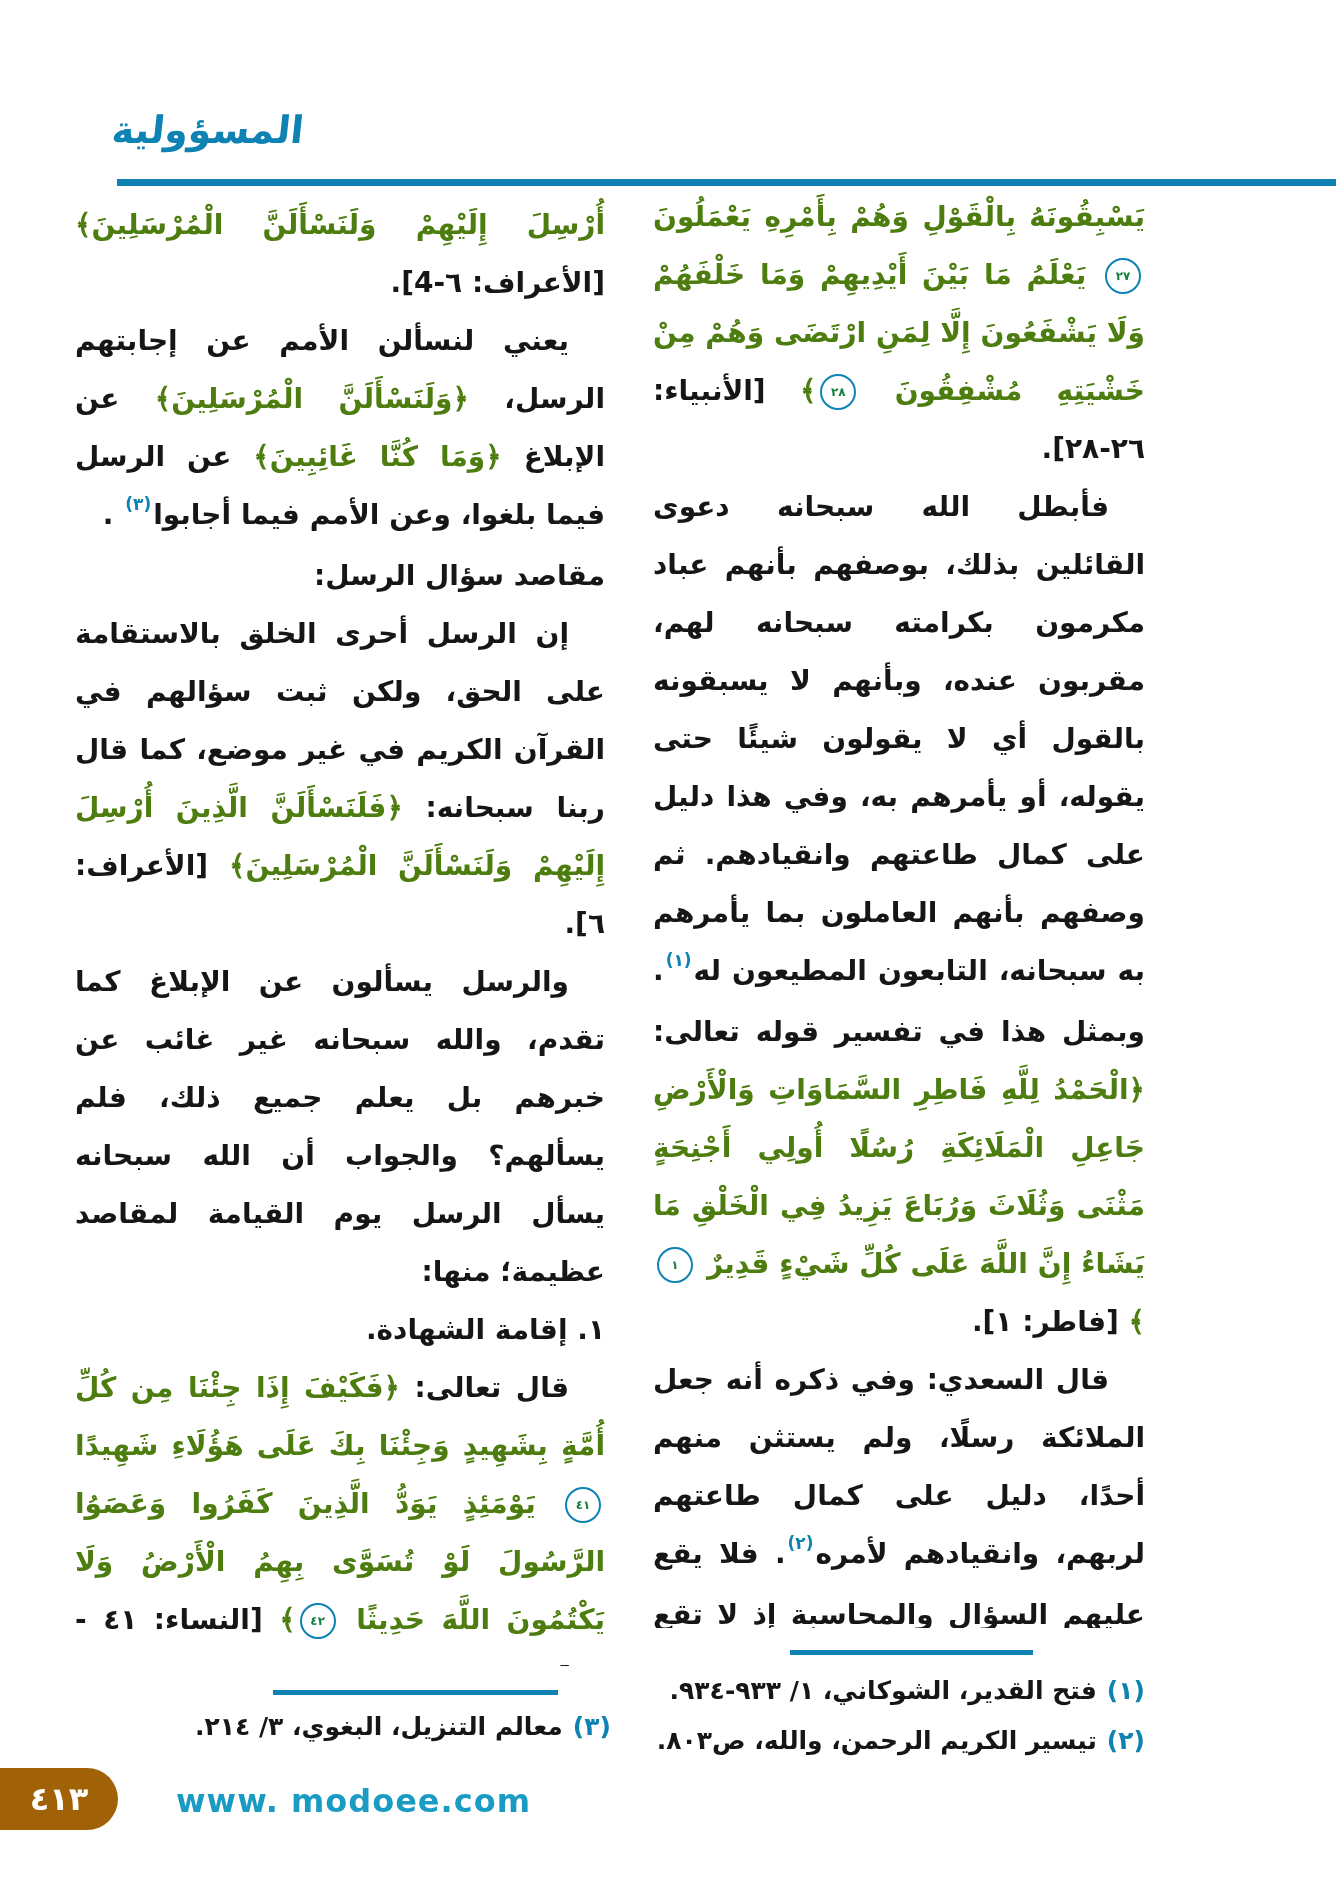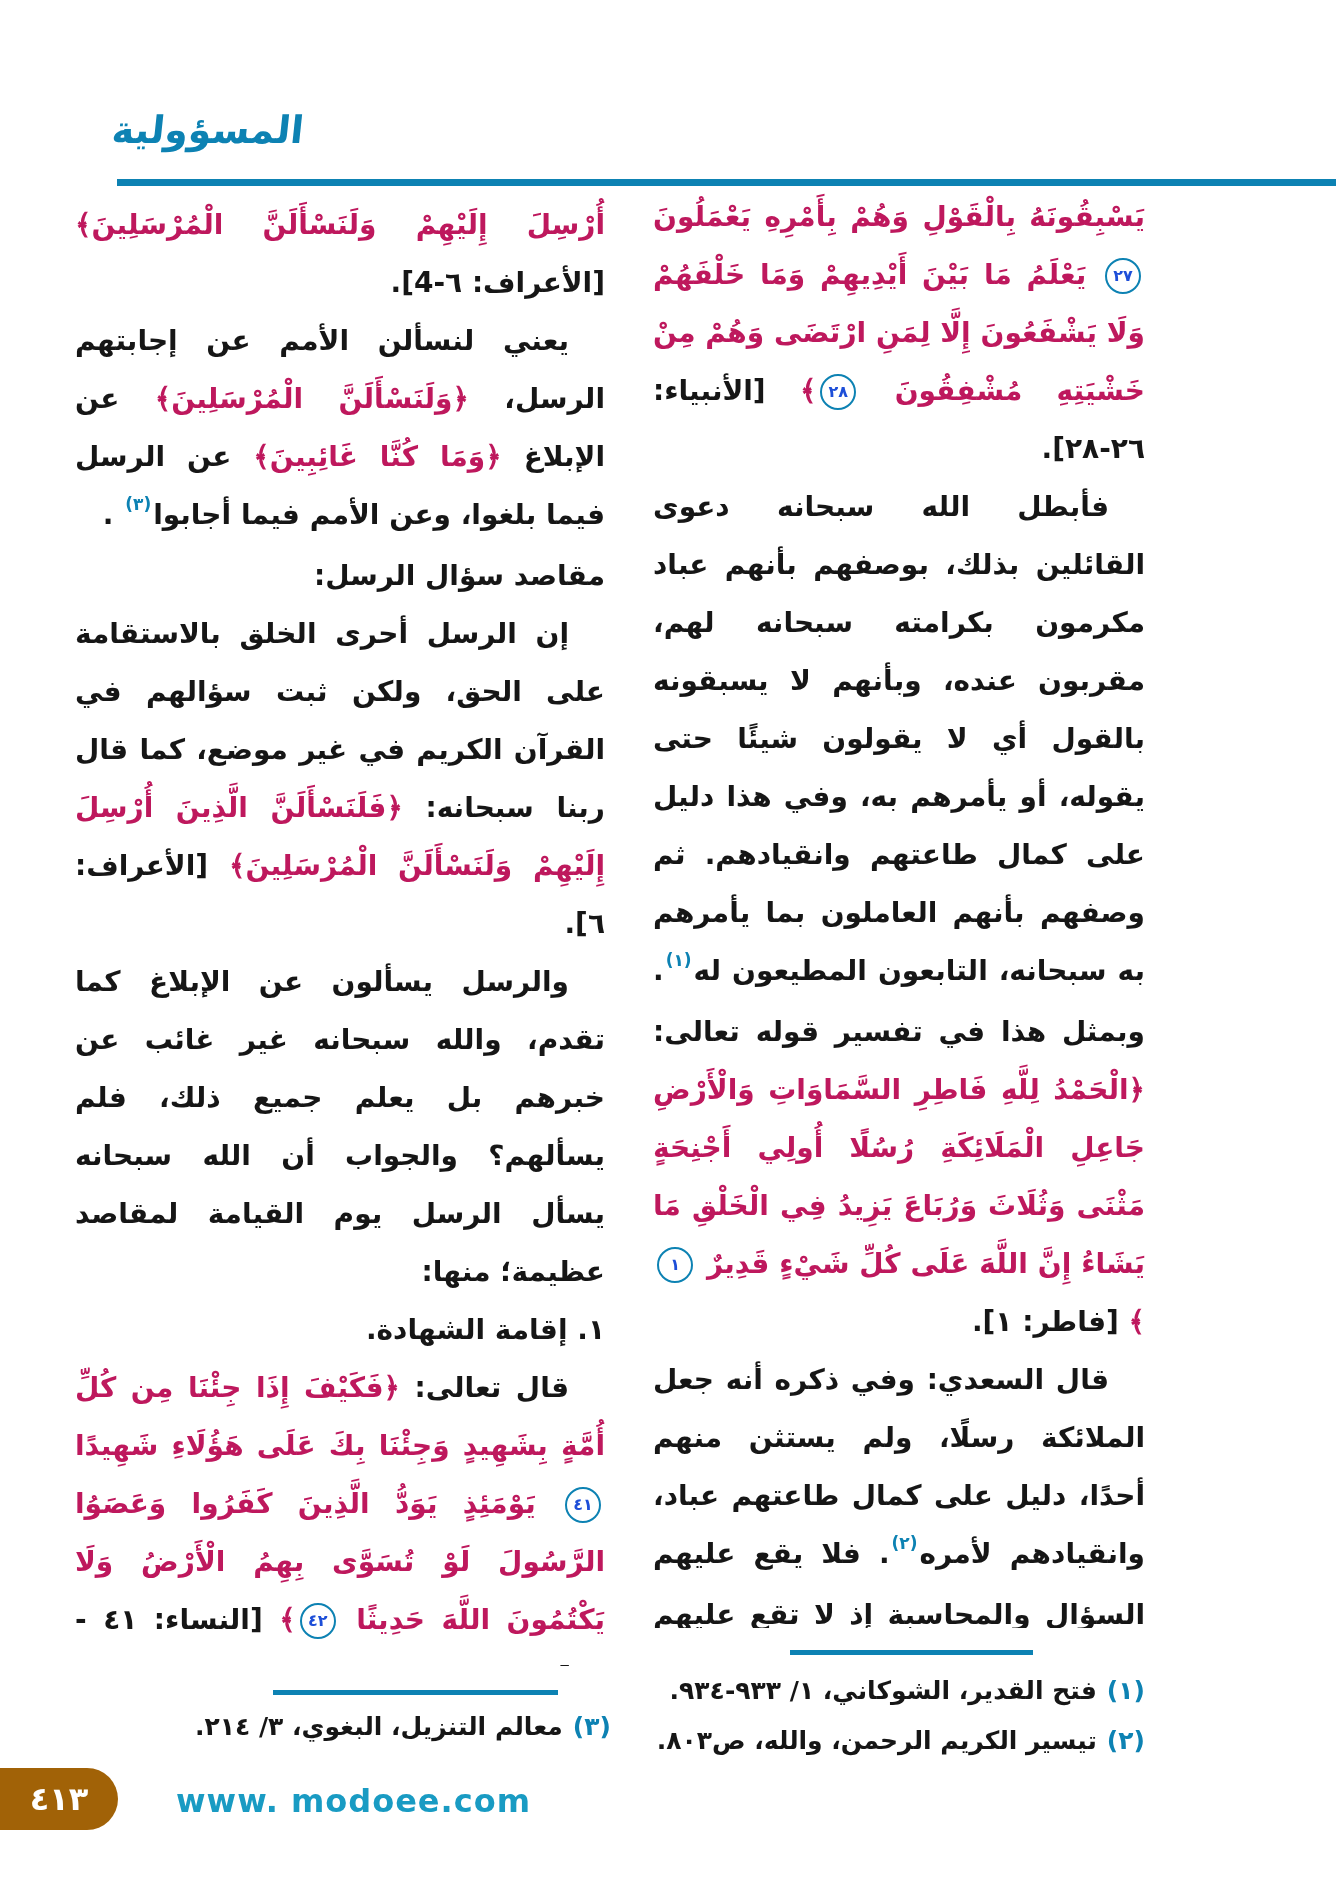--- a/index.html
+++ b/index.html
@@ -29,26 +29,26 @@
     font-size:28px;line-height:58px;font-weight:700;
     color:#161616;text-align:justify;direction:rtl;
     overflow:hidden;
   }
   .col-right{top:188px;left:653px;width:492px;height:1440px;}
   .col-left{top:196px;left:75px;width:530px;height:1470px;}
   .para{margin:0;text-indent:36px;}
   .para.noindent{text-indent:0;}
   .para.heading{text-indent:0;color:#000;}
   .run-text{color:#161616;}
-  .run-verse{color:#be185d;}
+  .run-verse{color:#4d7c0f;}
   .run-aya{
     display:inline-flex;align-items:center;justify-content:center;
     width:32px;height:32px;
     border:2px solid #0d82b3;border-radius:50%;
-    color:#1d4ed8;font-size:16px;line-height:1;
+    color:#15803d;font-size:12px;line-height:1;
     vertical-align:middle;margin:0 4px;
     text-indent:0;
   }
   .run-fnref{
     color:#0d82b3;font-size:17px;
     position:relative;top:-14px;
     margin:0 2px;
   }
   
   .fnsep{position:absolute;height:5px;background:#0d82b3;}
@@ -81,21 +81,21 @@
 <body>
 
 <div class="page">
 
   <div class="logo">المسؤولية</div>
   <div class="header-rule"></div>
 
   <div class="col col-right">
       <div class="para noindent"><span class="run-verse">يَسْبِقُونَهُ بِالْقَوْلِ وَهُمْ بِأَمْرِهِ يَعْمَلُونَ </span><span class="run-aya">٢٧</span><span class="run-verse"> يَعْلَمُ مَا بَيْنَ أَيْدِيهِمْ وَمَا خَلْفَهُمْ وَلَا يَشْفَعُونَ إِلَّا لِمَنِ ارْتَضَى وَهُمْ مِنْ خَشْيَتِهِ مُشْفِقُونَ </span><span class="run-aya">٢٨</span><span class="run-verse">﴾</span><span class="run-text"> [الأنبياء: ٢٦-٢٨].</span></div>
       <div class="para"><span class="run-text">فأبطل الله سبحانه دعوى القائلين بذلك، بوصفهم بأنهم عباد مكرمون بكرامته سبحانه لهم، مقربون عنده، وبأنهم لا يسبقونه بالقول أي لا يقولون شيئًا حتى يقوله، أو يأمرهم به، وفي هذا دليل على كمال طاعتهم وانقيادهم. ثم وصفهم بأنهم العاملون بما يأمرهم به سبحانه، التابعون المطيعون له</span><span class="run-fnref">(١)</span><span class="run-text">. وبمثل هذا في تفسير قوله تعالى: </span><span class="run-verse">﴿الْحَمْدُ لِلَّهِ فَاطِرِ السَّمَاوَاتِ وَالْأَرْضِ جَاعِلِ الْمَلَائِكَةِ رُسُلًا أُولِي أَجْنِحَةٍ مَثْنَى وَثُلَاثَ وَرُبَاعَ يَزِيدُ فِي الْخَلْقِ مَا يَشَاءُ إِنَّ اللَّهَ عَلَى كُلِّ شَيْءٍ قَدِيرٌ </span><span class="run-aya">١</span><span class="run-verse">﴾</span><span class="run-text"> [فاطر: ١].</span></div>
-      <div class="para"><span class="run-text">قال السعدي: وفي ذكره أنه جعل الملائكة رسلًا، ولم يستثن منهم أحدًا، دليل على كمال طاعتهم عباد، وانقيادهم لأمره</span><span class="run-fnref">(٢)</span><span class="run-text">. فلا يقع عليهم السؤال والمحاسبة إذ لا تقع عليهم المسؤولية والتبعة. وهذا هو الأصل.</span></div>
+      <div class="para"><span class="run-text">قال السعدي: وفي ذكره أنه جعل الملائكة رسلًا، ولم يستثن منهم أحدًا، دليل على كمال طاعتهم لربهم، وانقيادهم لأمره</span><span class="run-fnref">(٢)</span><span class="run-text">. فلا يقع عليهم السؤال والمحاسبة إذ لا تقع عليهم المسؤولية والتبعة. وهذا هو الأصل.</span></div>
     </div>
   <div class="col col-left">
       <div class="para noindent"><span class="run-verse">أُرْسِلَ إِلَيْهِمْ وَلَنَسْأَلَنَّ الْمُرْسَلِينَ﴾</span><span class="run-text"> [الأعراف: ٦-4].</span></div>
       <div class="para"><span class="run-text">يعني لنسألن الأمم عن إجابتهم الرسل، </span><span class="run-verse">﴿وَلَنَسْأَلَنَّ الْمُرْسَلِينَ﴾</span><span class="run-text"> عن الإبلاغ </span><span class="run-verse">﴿وَمَا كُنَّا غَائِبِينَ﴾</span><span class="run-text"> عن الرسل فيما بلغوا، وعن الأمم فيما أجابوا</span><span class="run-fnref">(٣)</span><span class="run-text"> .</span></div>
       <div class="para heading"><span class="run-text">مقاصد سؤال الرسل:</span></div>
       <div class="para"><span class="run-text">إن الرسل أحرى الخلق بالاستقامة على الحق، ولكن ثبت سؤالهم في القرآن الكريم في غير موضع، كما قال ربنا سبحانه: </span><span class="run-verse">﴿فَلَنَسْأَلَنَّ الَّذِينَ أُرْسِلَ إِلَيْهِمْ وَلَنَسْأَلَنَّ الْمُرْسَلِينَ﴾</span><span class="run-text"> [الأعراف: ٦].</span></div>
       <div class="para"><span class="run-text">والرسل يسألون عن الإبلاغ كما تقدم، والله سبحانه غير غائب عن خبرهم بل يعلم جميع ذلك، فلم يسألهم؟ والجواب أن الله سبحانه يسأل الرسل يوم القيامة لمقاصد عظيمة؛ منها:</span></div>
       <div class="para heading"><span class="run-text">١. إقامة الشهادة.</span></div>
       <div class="para"><span class="run-text">قال تعالى: </span><span class="run-verse">﴿فَكَيْفَ إِذَا جِئْنَا مِن كُلِّ أُمَّةٍ بِشَهِيدٍ وَجِئْنَا بِكَ عَلَى هَؤُلَاءِ شَهِيدًا </span><span class="run-aya">٤١</span><span class="run-verse"> يَوْمَئِذٍ يَوَدُّ الَّذِينَ كَفَرُوا وَعَصَوُا الرَّسُولَ لَوْ تُسَوَّى بِهِمُ الْأَرْضُ وَلَا يَكْتُمُونَ اللَّهَ حَدِيثًا </span><span class="run-aya">٤٢</span><span class="run-verse">﴾</span><span class="run-text"> [النساء: ٤١ - ٤٢].</span></div>
     </div>

